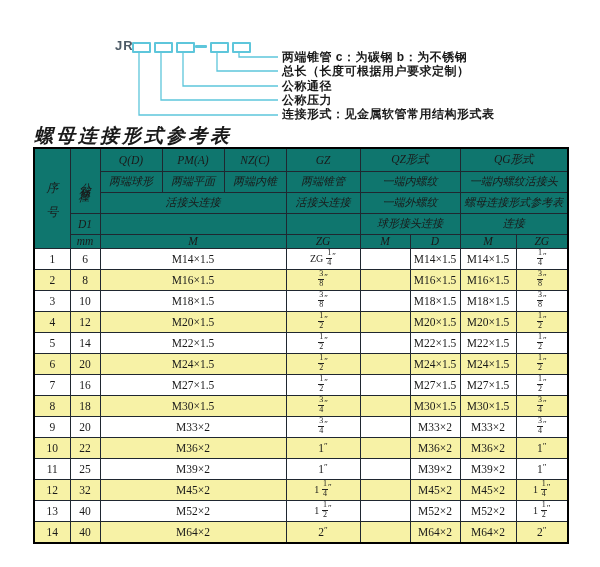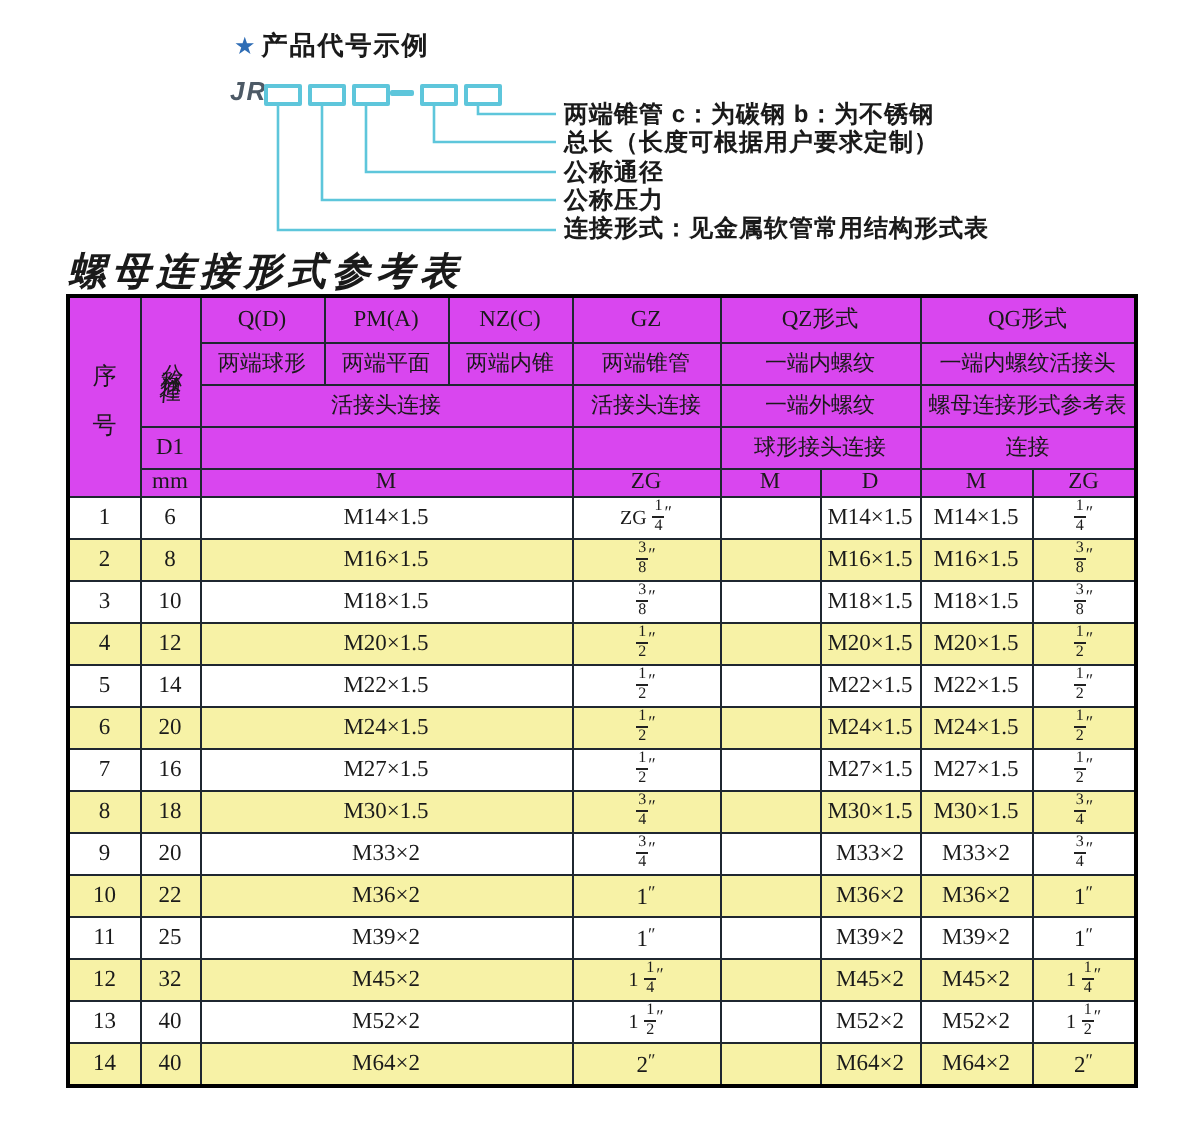--- a/index.html
+++ b/index.html
@@ -5,59 +5,56 @@
   html,body{margin:0;padding:0;background:#ffffff;}
   body{width:600px;height:567px;position:relative;overflow:hidden;
        font-family:"Liberation Serif","DejaVu Serif",serif;color:#1a1a1a;}
 
   
   .diagram{position:absolute;left:0;top:0;width:600px;height:125px;}
   .diagram-title{position:absolute;left:117px;top:14px;font-size:13px;font-weight:700;
                  font-family:"Liberation Sans","DejaVu Sans",sans-serif;letter-spacing:1px;}
   .star{color:#2f6db5;font-size:12px;margin-right:2px;}
   .jr{position:absolute;left:115px;top:38px;font-size:13px;font-weight:700;color:#4d5a66;
-      font-family:"Liberation Sans","DejaVu Sans",sans-serif;letter-spacing:1px;font-style:italic;}
+      font-family:"Liberation Sans","DejaVu Sans",sans-serif;letter-spacing:1px;}
   .code-box{position:absolute;top:42px;width:15px;height:7px;background:#fff;
             border:2px solid #5ec6db;border-radius:1px;}
   .code-dash{position:absolute;top:45px;width:12px;height:3px;background:#5ec6db;border-radius:1px;}
   .leader-svg{position:absolute;left:0;top:0;width:600px;height:125px;}
   .diagram-label{position:absolute;left:282px;font-size:12px;font-weight:600;line-height:14px;
                  font-family:"Liberation Sans","DejaVu Sans",sans-serif;letter-spacing:0.5px;white-space:nowrap;}
 
   
   .table-title{position:absolute;left:34px;top:123px;font-size:19px;font-weight:700;font-style:italic;
                font-family:"Liberation Serif","DejaVu Serif",serif;letter-spacing:3px;}
 
   
   .ref-table{position:absolute;left:33px;top:147px;border-collapse:collapse;table-layout:fixed;
              width:534px;border:2px solid #000;}
   .ref-table th,.ref-table td{border:1px solid #1f2730;padding:0 1px;text-align:center;
              font-weight:400;overflow:hidden;white-space:nowrap;}
-  .ref-table thead th{background:#d946ef;font-size:11px;}
+  .ref-table thead th{background:#0f766e;font-size:11px;font-style:italic;}
   .ref-table thead .lat{font-size:11.5px;}
   .hr1{height:23px;} .hr2{height:21px;padding-left:11px;} .hr3{height:21px;} .hr4{height:21px;} .hr5{height:14px;}
   .ref-table tbody td{background:#ffffff;font-size:11.5px;height:20px;}
   .ref-table tbody tr.alt td{background:#f7f2a6;}
   .vert{display:inline-block;writing-mode:vertical-rl;text-orientation:upright;line-height:1;}
   .v-xu{letter-spacing:26px;font-size:12px;}
   .v-gc{letter-spacing:3px;font-size:11px;transform:skewX(-6deg);}
   .frac{display:inline-block;text-align:center;font-size:8px;line-height:1.1;vertical-align:-3px;
         font-family:"Liberation Serif","DejaVu Serif",serif;}
   .frac .n{display:block;border-bottom:1px solid #222;padding:0 1px;}
   .frac .d{display:block;}
   .inch{font-size:9px;vertical-align:3px;}
   .pre{font-size:10px;}
 </style>
 </head>
 <body>
 
 <div class="diagram">
-  <div class="diagram-title">
-    <span class="star">★</span><span>产品代号示例</span>
-  </div>
   <div class="jr">JR</div>
 
   <svg class="leader-svg" viewBox="0 0 600 125">
     <polyline points="139,50 139,115 278,115" fill="none" stroke="#5ec6db" stroke-width="1.3"></polyline>
     <polyline points="161,50 161,100 278,100" fill="none" stroke="#5ec6db" stroke-width="1.3"></polyline>
     <polyline points="183,50 183,86 278,86" fill="none" stroke="#5ec6db" stroke-width="1.3"></polyline>
     <polyline points="217,50 217,71 278,71" fill="none" stroke="#5ec6db" stroke-width="1.3"></polyline>
     <polyline points="239,50 239,57 278,57" fill="none" stroke="#5ec6db" stroke-width="1.3"></polyline>
   </svg>
 

